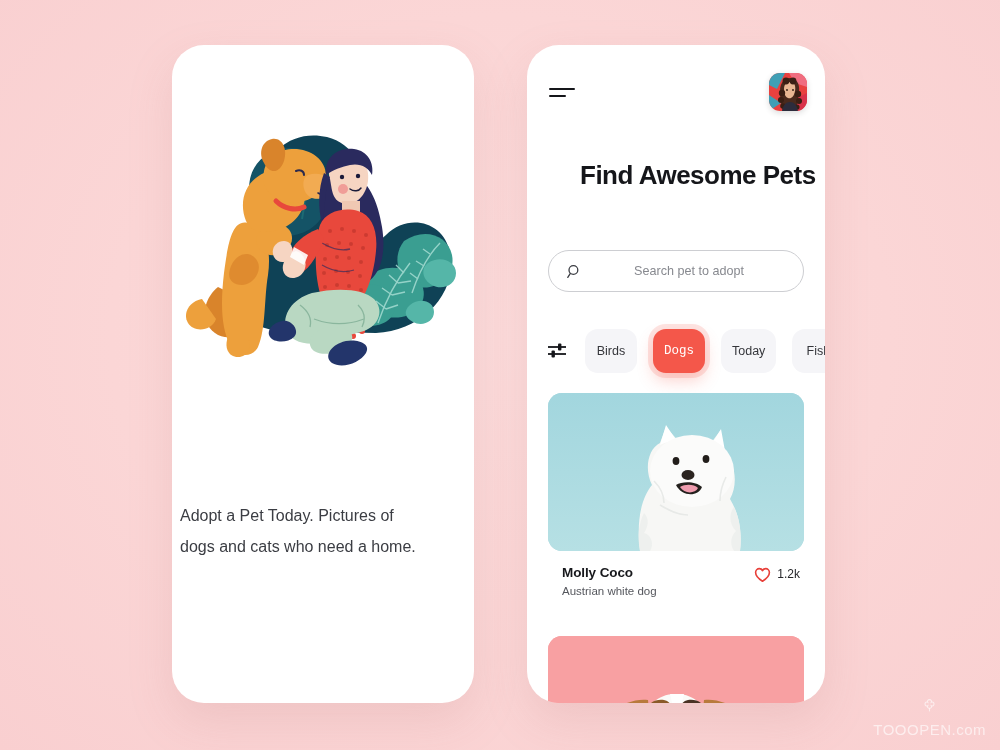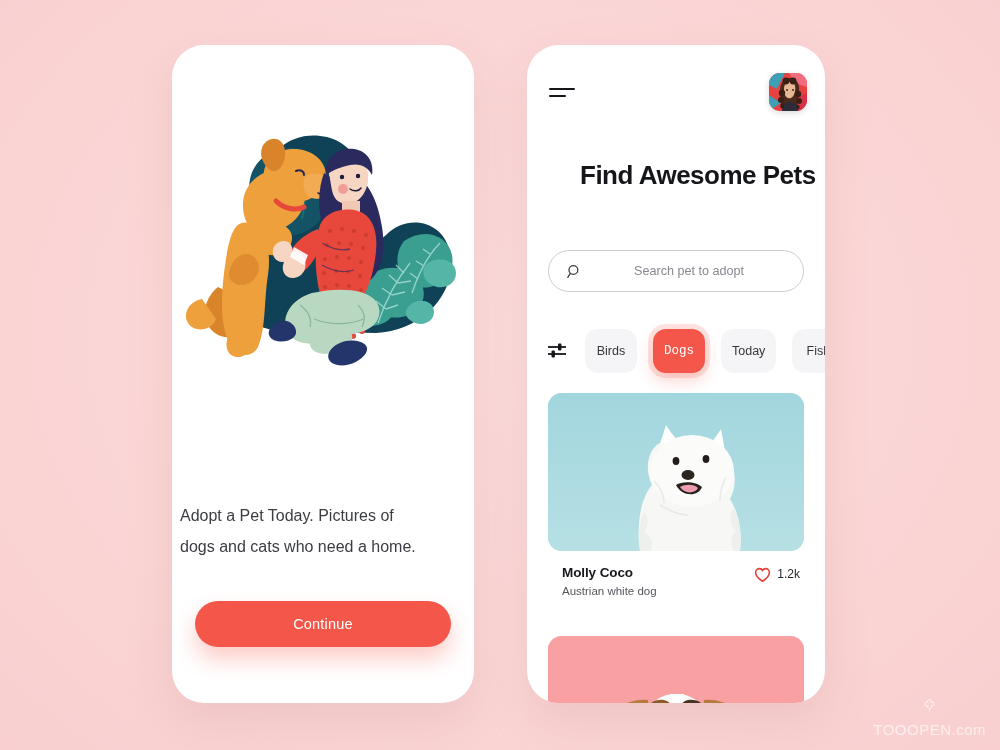--- a/index.html
+++ b/index.html
@@ -291,21 +291,20 @@
 
         <path d="M110 198 C100 200 94 208 98 214 C102 220 116 220 122 214 C128 208 120 196 110 198 Z" fill="#23356b"></path>
         <path d="M168 220 C158 224 152 234 160 240 C170 246 188 240 194 230 C200 220 182 214 168 220 Z" fill="#23356b"></path>
       </g>
     </svg>
   </div>
 
 
   <div class="left-sub">Adopt a Pet Today. Pictures of dogs and cats who need a home.</div>
 
-  <button class="continue-btn">Continue</button>
 </div>
 
 <div class="phone" id="phone-right">
 
   <div class="hamburger">
     <span></span>
     <span></span>
   </div>
 
   <div class="avatar">

